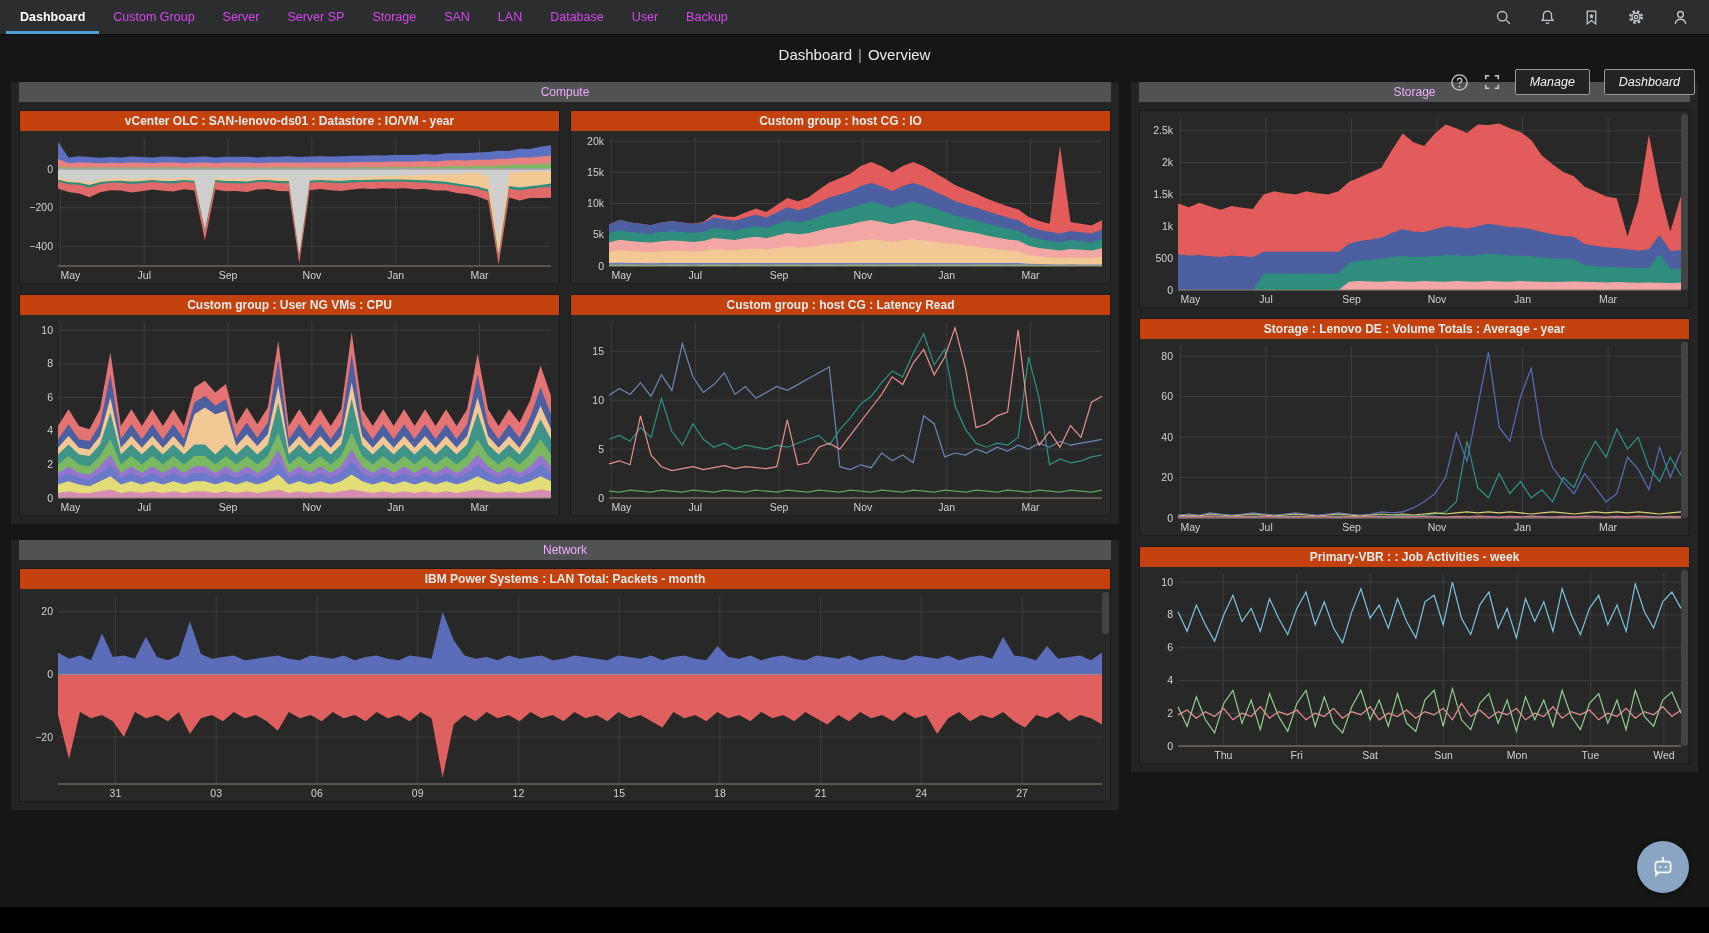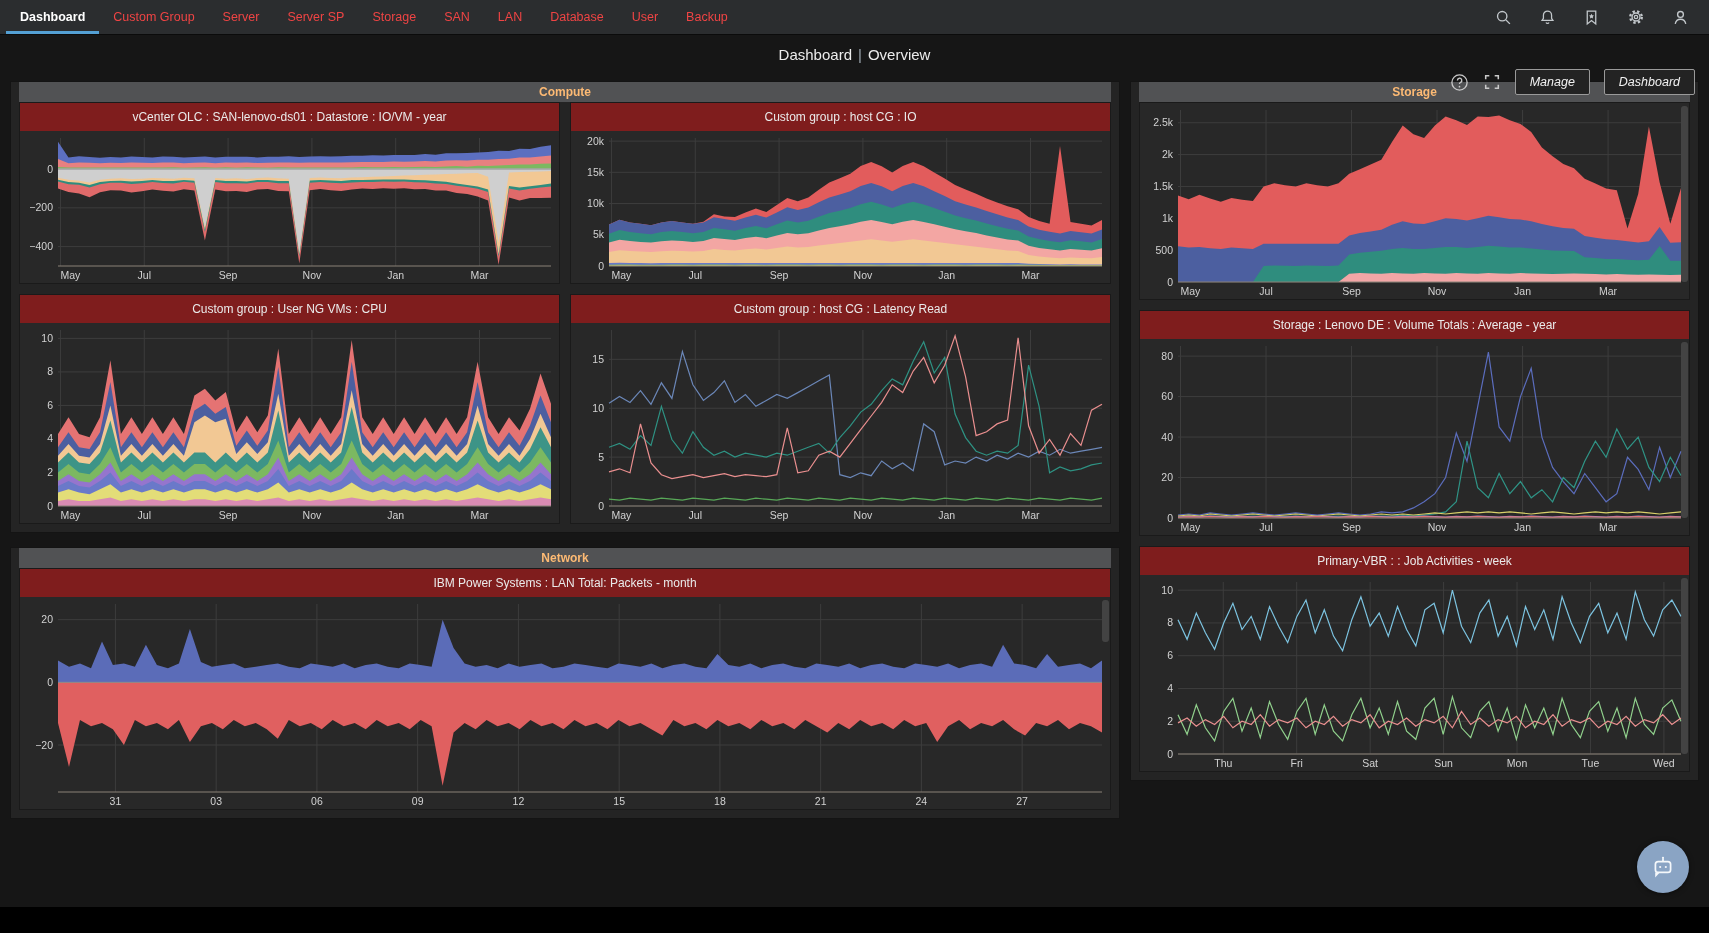--- a/index.html
+++ b/index.html
@@ -2,43 +2,43 @@
 <html><head>
 <meta charset="utf-8">
 <style>
   html,body{margin:0;padding:0;}
   body{width:1709px;height:933px;background:#161616;color:#ddd;
        font-family:"Liberation Sans",sans-serif;overflow:hidden;position:relative;}
   
   .navbar{height:34px;background:#2b2d2f;display:flex;align-items:stretch;
           padding:0 6px;border-bottom:1px solid #0b0b0b;}
   .tab{display:flex;align-items:center;padding:3px 14px 0 14px;font-size:12.5px;
-       color:#ef4444;cursor:pointer;border-bottom:3px solid transparent;white-space:nowrap;}
+       color:#d946ef;cursor:pointer;border-bottom:3px solid transparent;white-space:nowrap;}
   .tab.active{color:#fff;font-weight:bold;border-bottom-color:#54a0d4;}
   .nav-icons{margin-left:auto;display:flex;align-items:center;gap:27px;padding-right:14px;}
   .nav-icons svg{display:block;cursor:pointer;}
   
   .page-title{ text-align:center;padding:11px 0 2px;font-size:15px;color:#ececec;}
   .page-title .sep{color:#9aa4ad;padding:0 6px;}
   .toolbar{position:absolute;top:69px;right:14px;display:flex;align-items:center;gap:14px;}
   .btn{background:#232323;border:1px solid #9a9a9a;color:#f2f2f2;font-size:12.5px;
        padding:5px 14px;border-radius:2px;cursor:pointer;font-family:inherit;font-style:italic;}
   .icon-btn{background:none;border:none;padding:0;cursor:pointer;display:flex;}
   
   .main{display:flex;gap:10px;padding:0 10px;margin-top:16px;align-items:flex-start;}
   .col-left{width:1110px;display:flex;flex-direction:column;gap:14px;}
   .col-right{width:569px;}
   .section{background:#242424;border:1px solid #141414;padding:0 8px 8px;}
-  .section-header{height:20px;margin:0 0 0;background:#515254;display:flex;align-items:center;
-                  justify-content:center;font-size:12px;font-weight:bold;color:#fdba74;}
+  .section-header{height:20px;margin:0 0 8px;background:#515254;display:flex;align-items:center;
+                  justify-content:center;font-size:12px;font-weight:normal;color:#f0abfc;}
   .grid2{display:grid;grid-template-columns:1fr 1fr;gap:10px;}
   .stack{display:flex;flex-direction:column;gap:10px;}
   .chart-panel{background:#282828;border:1px solid #1a1a1a;}
-  .chart-title{height:28px;background:#7f1d1d;display:flex;align-items:center;justify-content:center;
-               font-size:12px;color:#eaeaea;white-space:nowrap;overflow:hidden;}
+  .chart-title{height:20px;background:#c2410c;display:flex;align-items:center;justify-content:center;
+               font-size:12px;color:#eaeaea;white-space:nowrap;overflow:hidden;font-weight:bold;}
   .chart-body{position:relative;}
   svg.chart{display:block;width:100%;}
   .h152{height:152px;} .h200{height:200px;} .h212{height:212px;} .h196{height:196px;}
   .vthumb{position:absolute;right:1px;top:3px;width:7px;height:90%;background:#5a5a5a;
           border-radius:3px;opacity:.55;cursor:pointer;}
   .vthumb.short{height:42px;}
   
   .bottom-bar{position:absolute;left:0;right:0;bottom:0;height:26px;background:#000;}
   .chat-btn{position:absolute;right:20px;bottom:40px;width:52px;height:52px;border-radius:50%;
             background:#8aa4c4;display:flex;align-items:center;justify-content:center;

